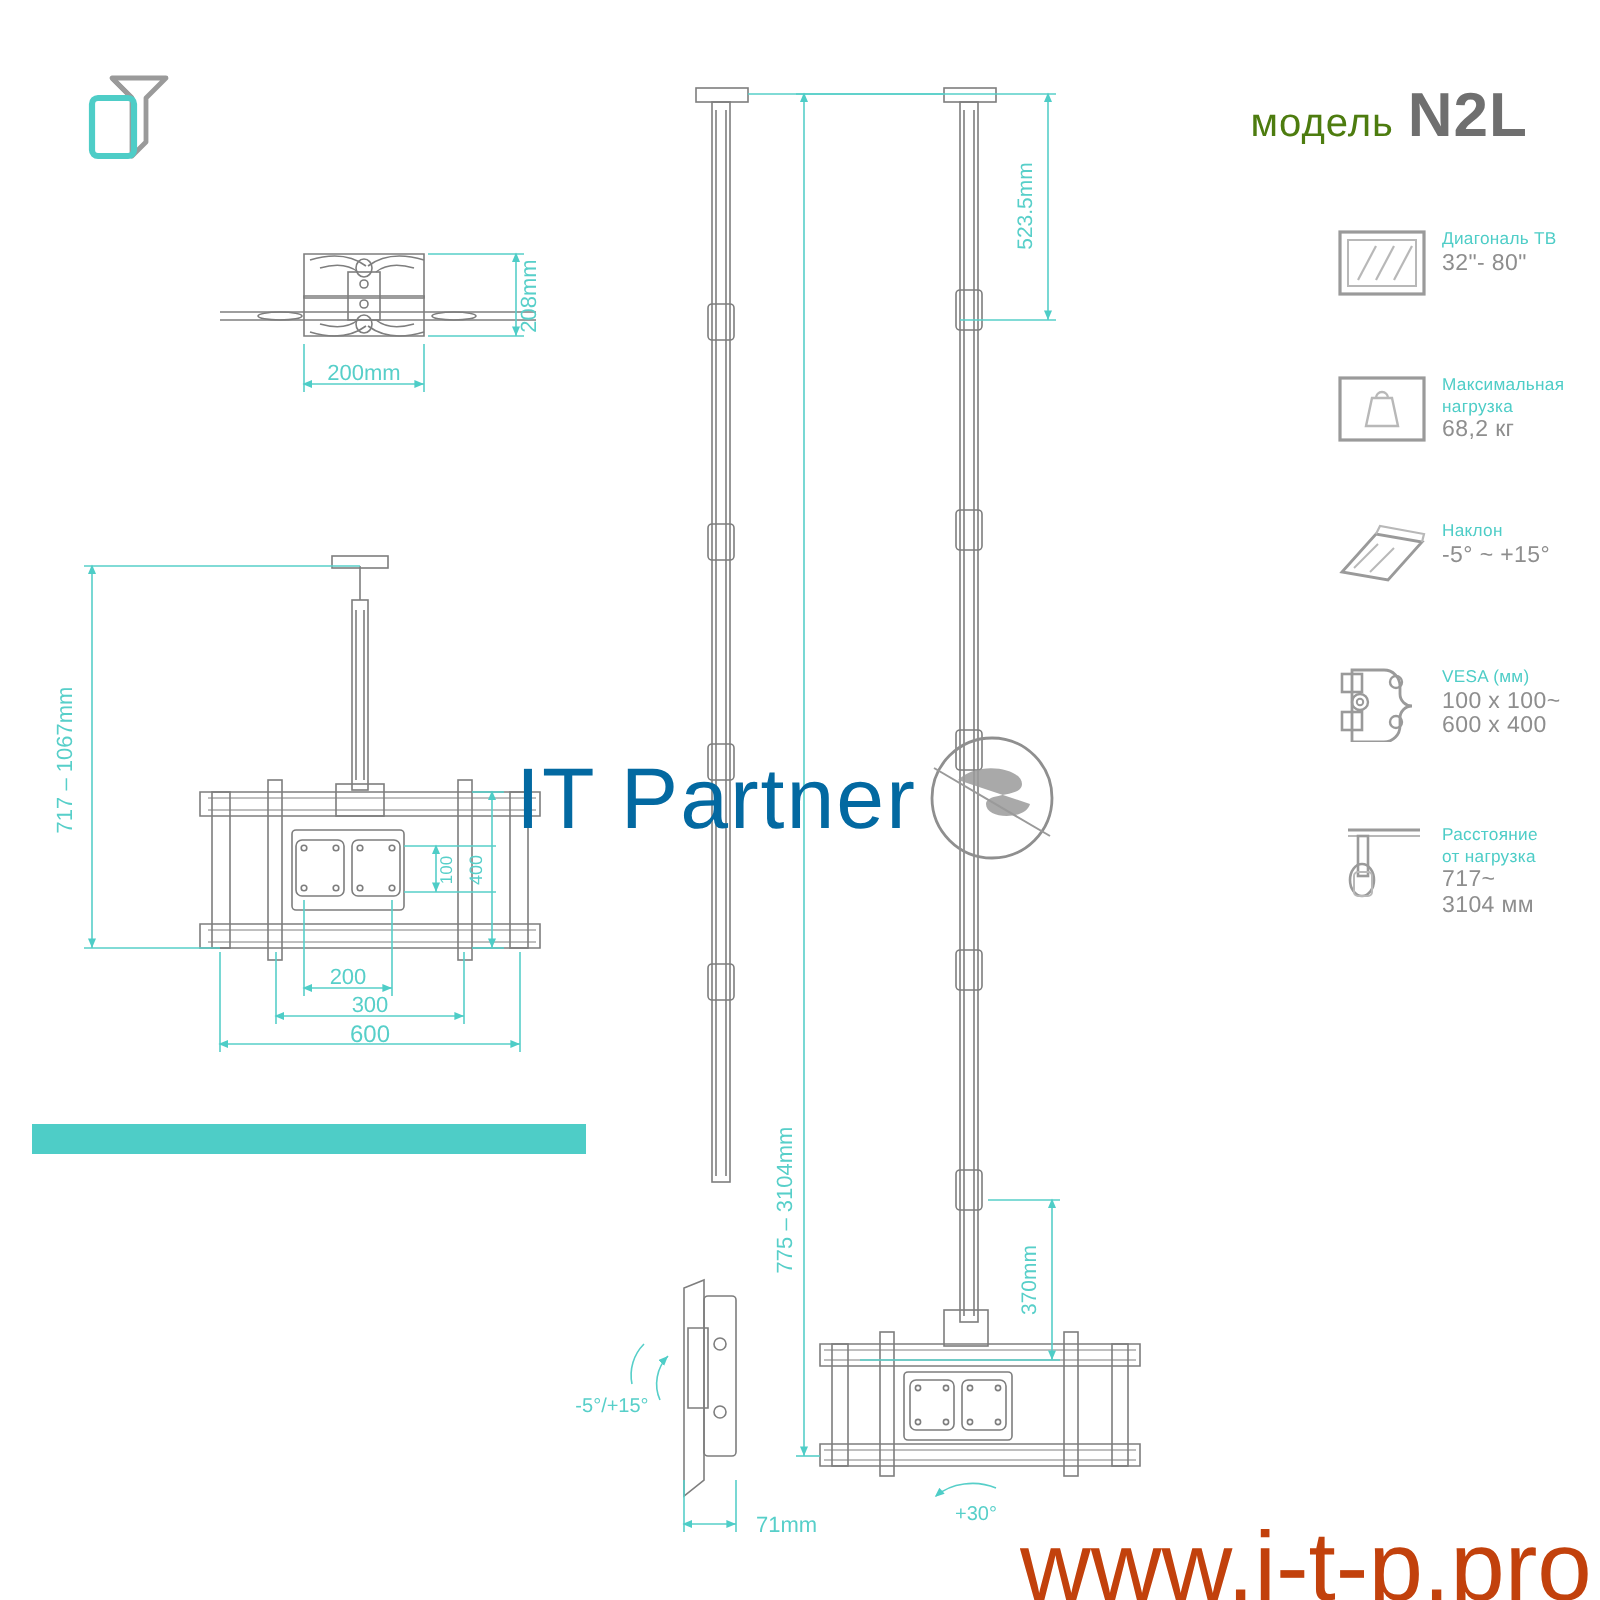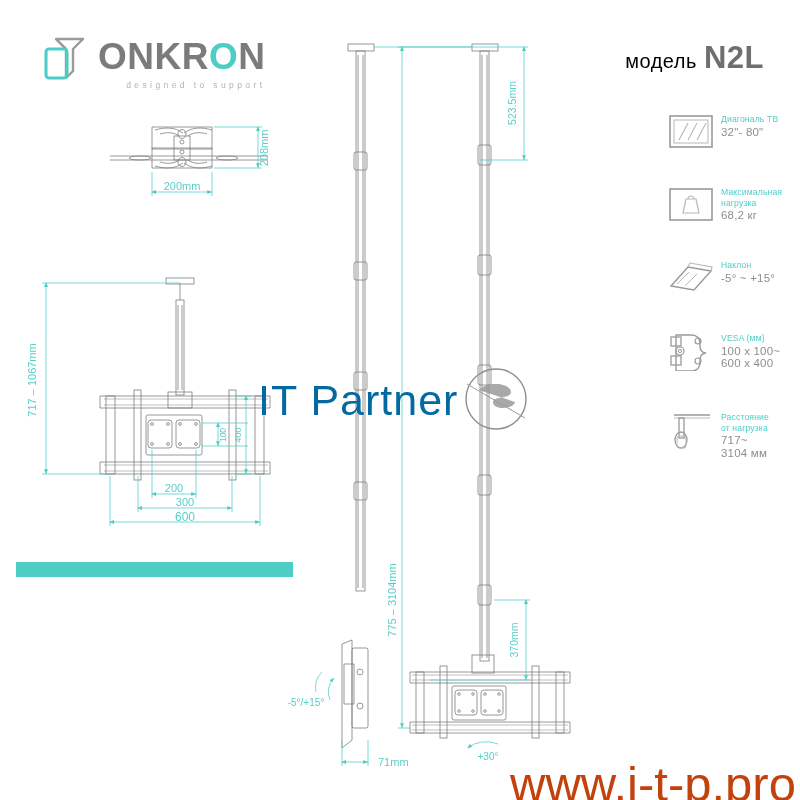--- a/index.html
+++ b/index.html
@@ -47,21 +47,21 @@
   
   #model-title {
     position: absolute;
     right: 36px;
     top: 40px;
     text-align: right;
     white-space: nowrap;
   }
   #model-word {
     font-size: 20px;
-    color: #000000;
+    color: #4d7c0f;
     letter-spacing: 0.5px;
   }
   #model-name {
     font-size: 31px;
     font-weight: bold;
     color: #6f6f6f;
     letter-spacing: 0.5px;
     margin-left: 7px;
   }
 
@@ -155,24 +155,20 @@
 </style>
 </head>
 <body>
 
 <div id="logo-block">
   <svg id="logo-mark" viewBox="0 0 46 46">
     <path d="M14 3 L41 3 L31 13 L31 35 L24 42 L24 13 Z" fill="none" stroke="#9a9a9a" stroke-width="2.4" stroke-linejoin="round"></path>
     <path d="M14 3 L24 13" fill="none" stroke="#9a9a9a" stroke-width="2.4"></path>
     <rect x="4" y="13" width="21" height="29" rx="3" fill="none" stroke="#4ecdc7" stroke-width="3.1"></rect>
   </svg>
-  <div id="logo-text-wrap">
-    <div id="logo-wordmark"><span>ONKR</span><span class="accent">O</span><span>N</span></div>
-    <div id="logo-tagline">designed to support</div>
-  </div>
 </div>
 
 <div id="model-title">
   <span id="model-word">модель</span><span id="model-name">N2L</span>
 </div>
 
 <svg id="drawings" viewBox="0 0 800 800">
   <defs>
     <marker id="ar" markerWidth="7" markerHeight="7" refX="6" refY="2.5" orient="auto">
       <path d="M0,0 L6,2.5 L0,5 z" fill="#4ecdc7"></path>

